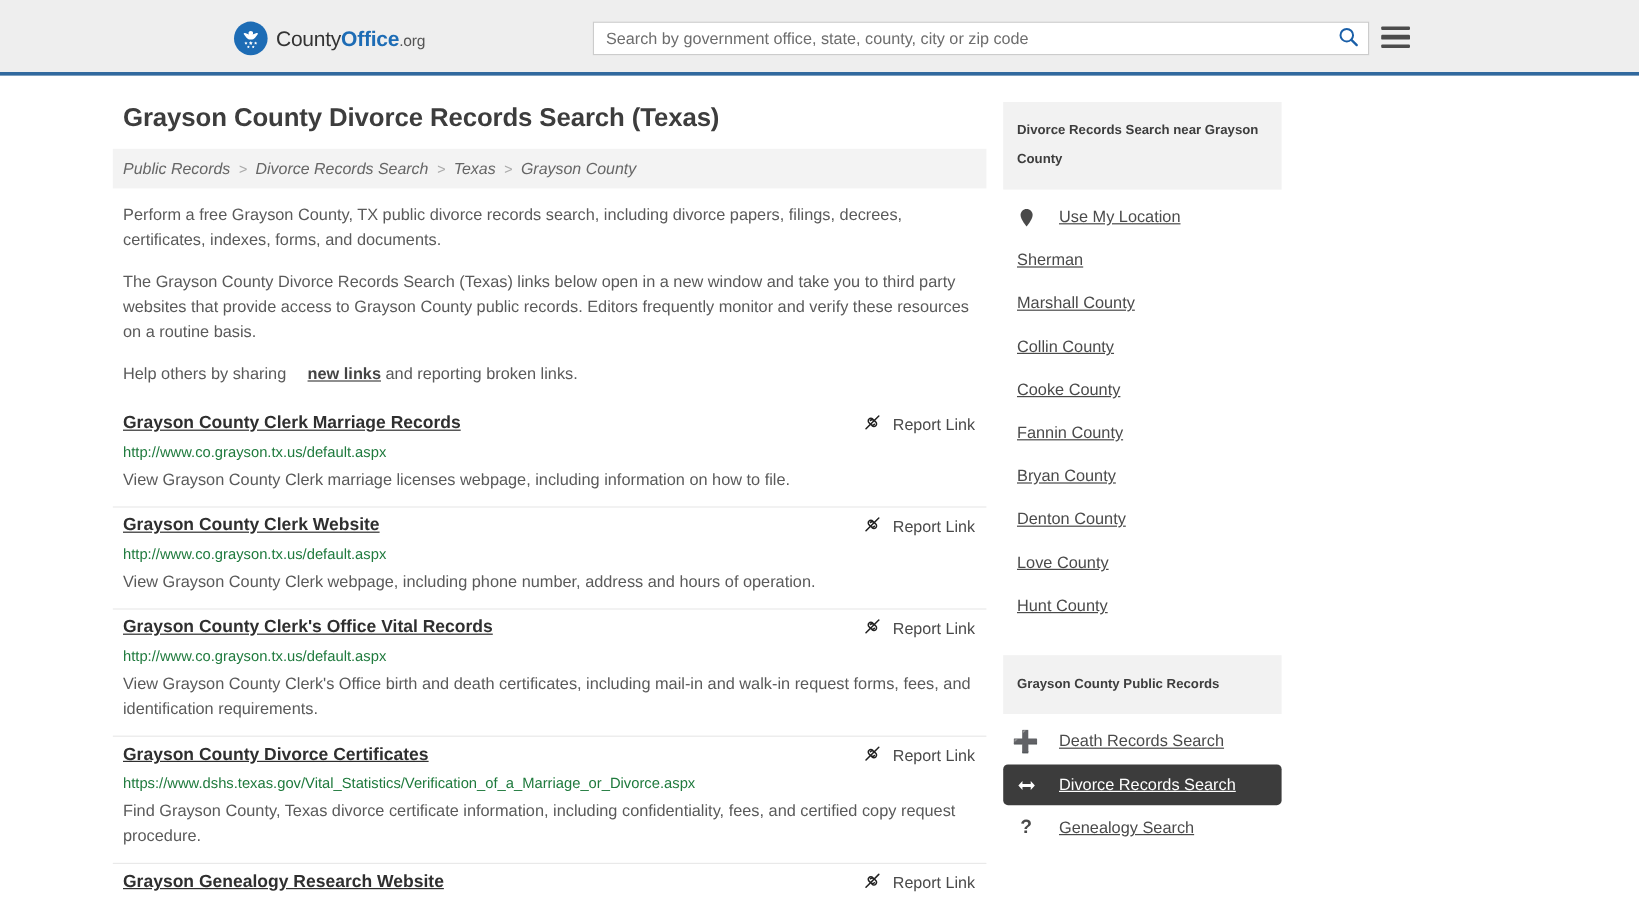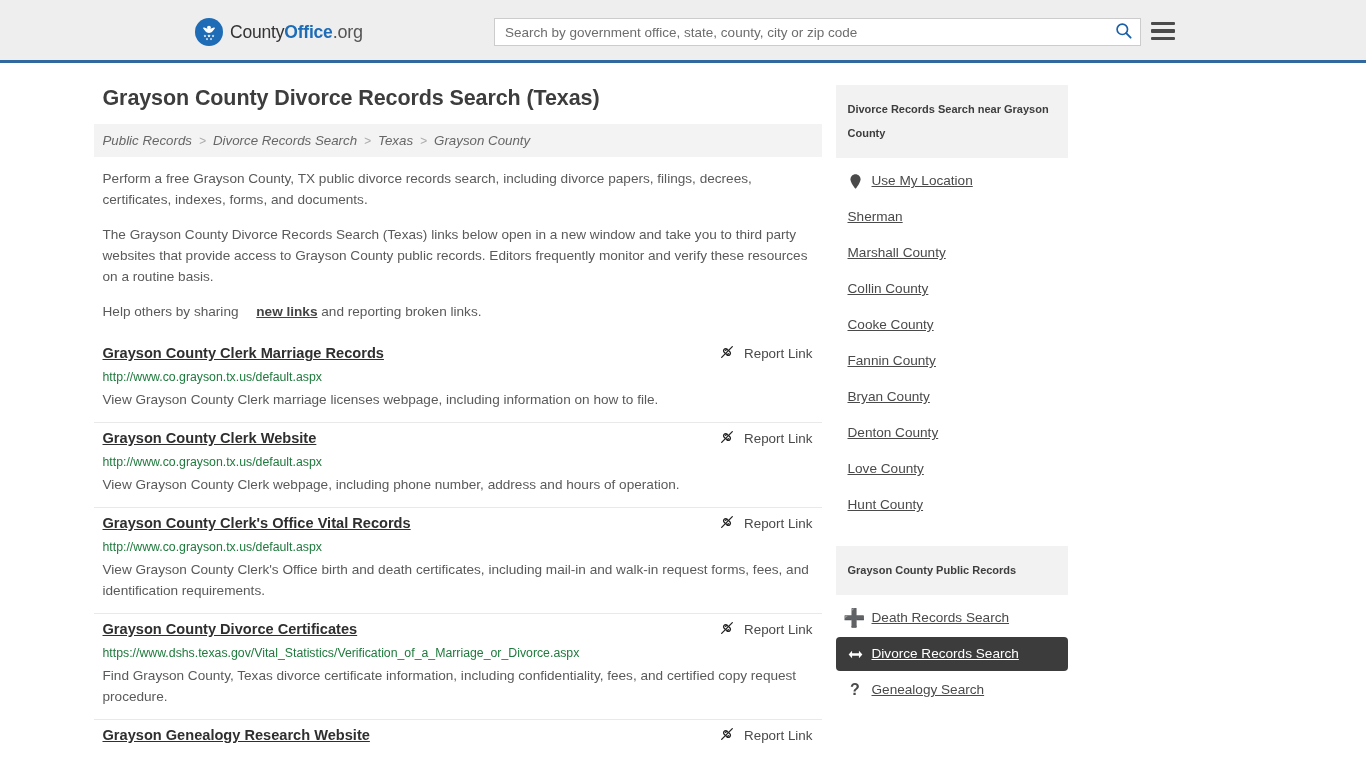--- a/index.html
+++ b/index.html
@@ -39,21 +39,21 @@
     flex: none;
   }
   .logo-text {
     font-size: 17.5px;
     letter-spacing: -0.2px;
     color: #333333;
     white-space: nowrap;
   }
   .logo-text .b { color: #1d6cb5; font-weight: bold; }
   .logo-text .a { color: #333333; }
-  .logo-text .org { color: #555555; font-size: 18px; }
+  .logo-text .org { color: #555555; font-size: 13px; }
 
   .search-wrap {
     position: absolute;
     left: 494px;
     top: 18px;
     width: 647px;
     height: 28px;
     background: #ffffff;
     border: 1px solid #cccccc;
     display: flex;
@@ -212,21 +212,21 @@
     padding: 12px 12px 13px 12px;
     font-size: 11px;
     font-weight: bold;
     color: #3d3d3d;
     line-height: 24px;
   }
   .side-list { padding: 6px 0 0 0; }
   .side-item {
     display: flex;
     align-items: center;
-    gap: 9px;
+    gap: 20px;
     padding: 8px 12px;
     border-radius: 4px;
     margin-bottom: 2px;
   }
   .side-item .s-icon {
     width: 15px;
     display: flex;
     align-items: center;
     justify-content: center;
     flex: none;

